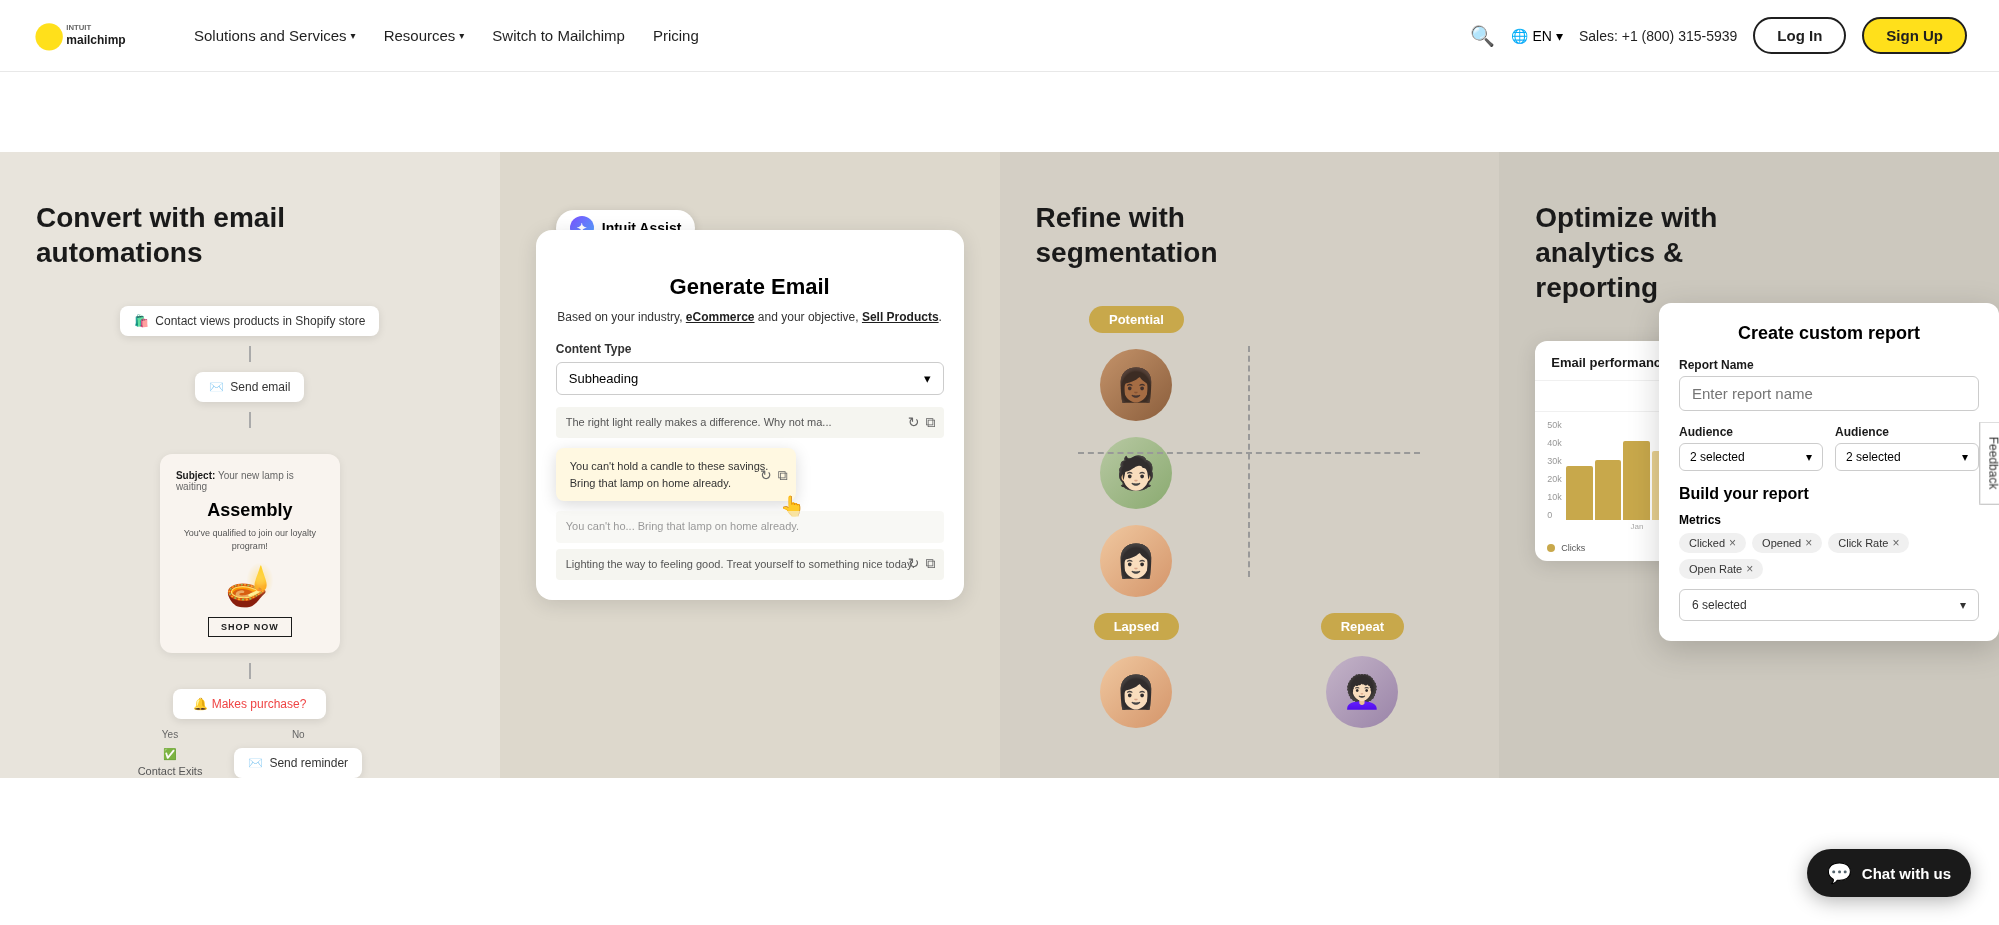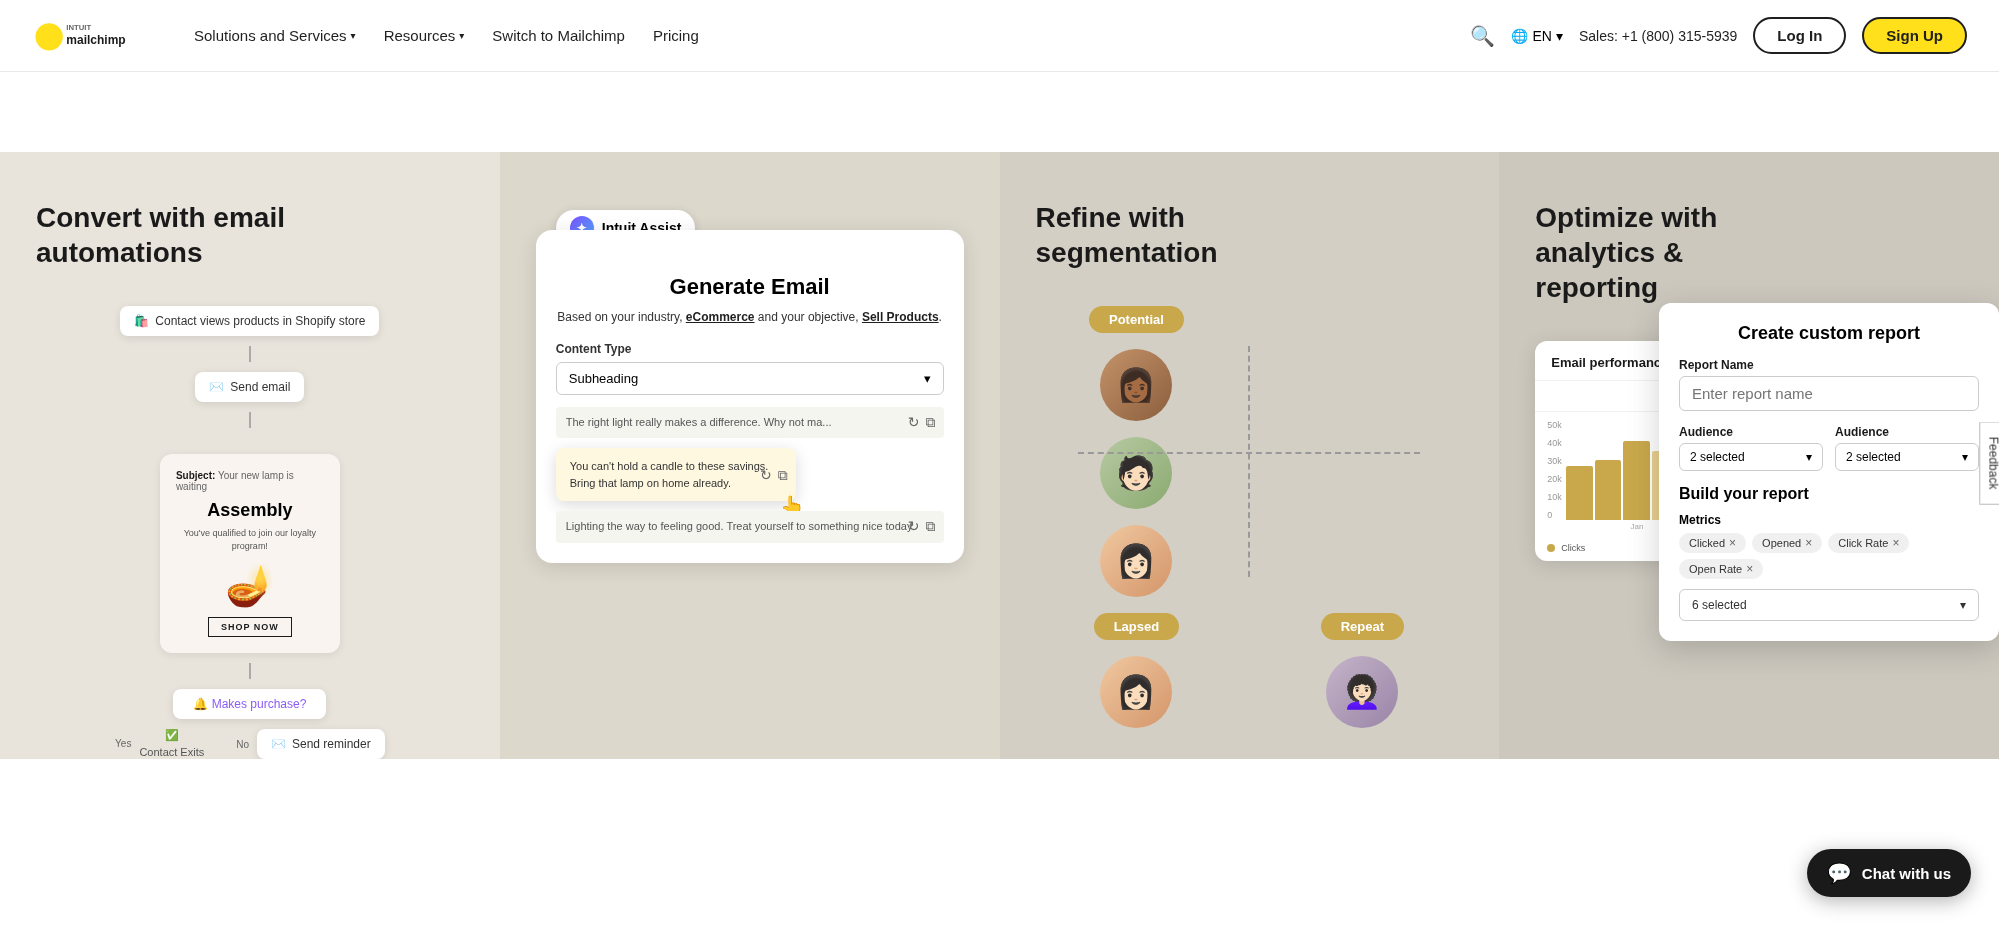--- a/index.html
+++ b/index.html
@@ -76,25 +76,25 @@
       gap: 10px; position: relative;
     }
     .auto-box {
       background: #fff; border-radius: 8px; padding: 8px 14px;
       font-size: 12px; color: #333; display: flex; align-items: center; gap: 6px;
       box-shadow: 0 2px 8px rgba(0,0,0,0.1); white-space: nowrap;
     }
     .auto-line { width: 2px; height: 16px; background: #aaa; }
     .auto-diamond {
       background: #fff; border-radius: 8px; padding: 8px 20px;
-      font-size: 12px; color: #8b5cf6; box-shadow: 0 2px 8px rgba(0,0,0,0.1);
+      font-size: 12px; color: #ef4444; box-shadow: 0 2px 8px rgba(0,0,0,0.1);
       text-align: center;
     }
     .auto-branches { display: flex; gap: 32px; align-items: flex-start; }
-    .auto-branch { display: flex; flex-direction: row; align-items: center; gap: 8px; }
+    .auto-branch { display: flex; flex-direction: column; align-items: center; gap: 8px; }
     .branch-label { font-size: 10px; color: #666; }
 
     .email-preview {
       background: #f9f4ef; border-radius: 12px; padding: 16px;
       margin-top: 16px; width: 180px; box-shadow: 0 2px 8px rgba(0,0,0,0.08);
     }
     .email-subject { font-size: 10px; color: #666; margin-bottom: 8px; }
     .email-subject strong { color: #1a1a1a; }
     .email-heading { font-size: 18px; font-weight: 700; text-align: center; margin-bottom: 6px; }
     .email-body { font-size: 9px; color: #555; text-align: center; line-height: 1.4; margin-bottom: 10px; }
@@ -399,20 +399,23 @@
             </div>
           </div>
           <div class="ai-suggestion-popup">
             <span>You can't hold a candle to these savings. Bring that lamp on home already.</span>
             <div class="ai-line-actions">
               <span class="ai-action-btn">↻</span>
               <span class="ai-action-btn">⧉</span>
             </div>
             <span class="cursor-hand">👆</span>
           </div>
+          <div class="ai-line" style="opacity:0.6">
+            <span>You can't ho... Bring that lamp on home already.</span>
+          </div>
           <div class="ai-line">
             <span>Lighting the way to feeling good. Treat yourself to something nice today.</span>
             <div class="ai-line-actions">
               <span class="ai-action-btn">↻</span>
               <span class="ai-action-btn">⧉</span>
             </div>
           </div>
         </div>
       </div>
     </div>

